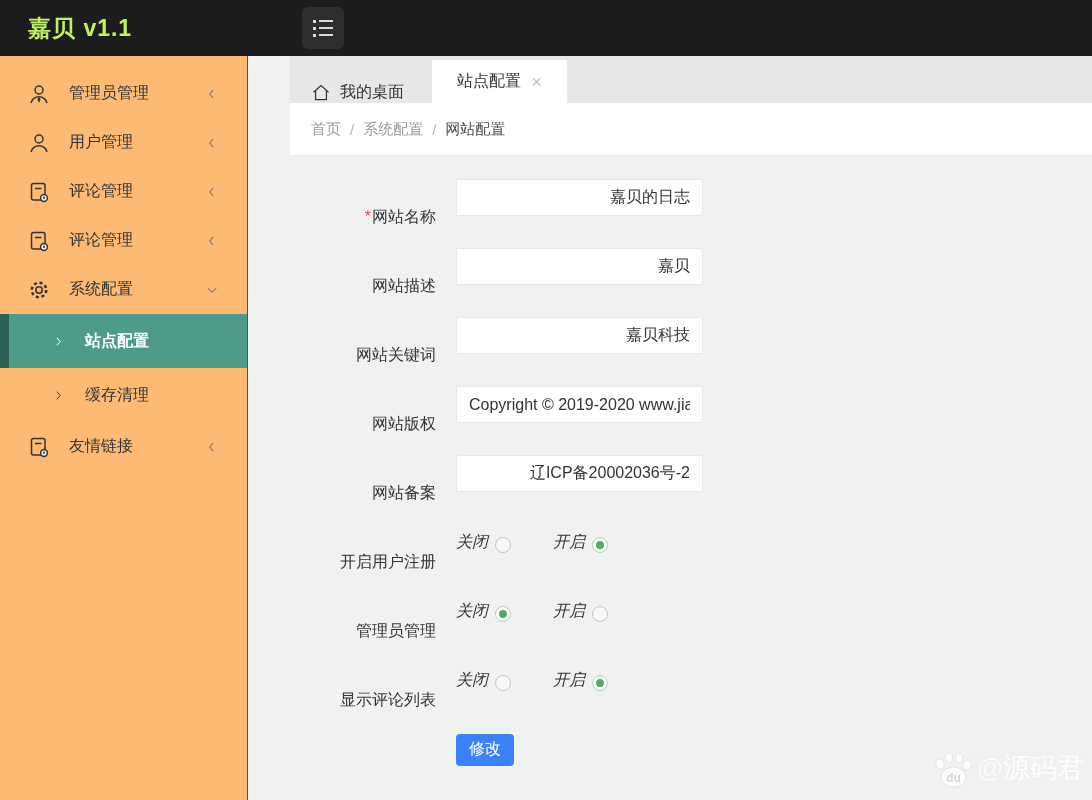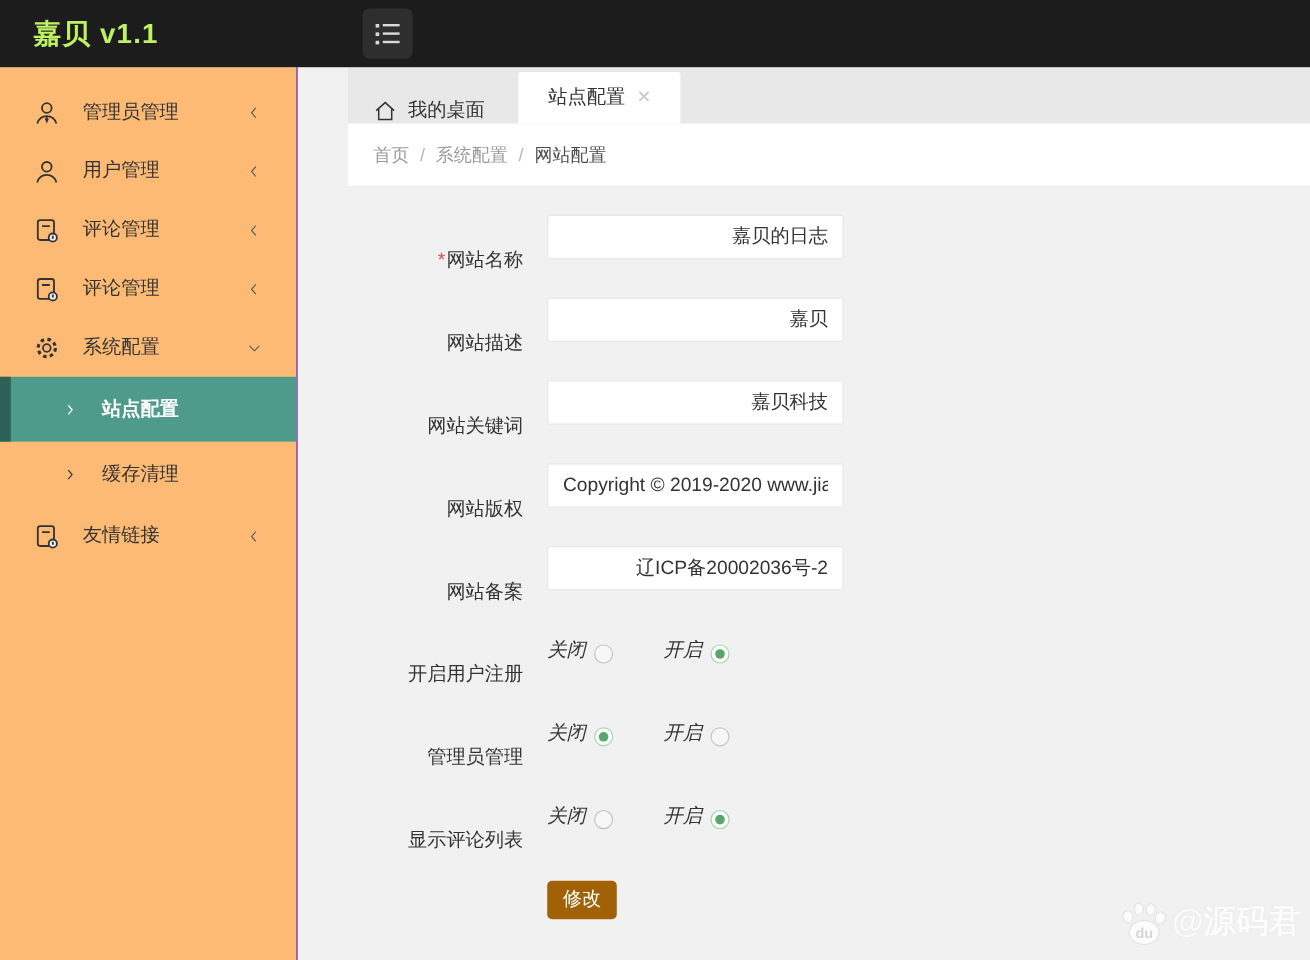--- a/index.html
+++ b/index.html
@@ -91,21 +91,21 @@
     width:16px; height:16px; border-radius:50%; margin-left:7px; margin-top:4px;
     border:1px solid #c5c5c5; background:#f7f7f7; position:relative; cursor:pointer;
   }
   .radio.on { border-color:#a5d7ae; background:#fff; }
   .radio.on::after {
     content:""; position:absolute; left:3px; top:3px; width:8px; height:8px;
     border-radius:50%; background:#57a76a;
   }
   .submit-row { margin-top:5px; }
   .submit-btn {
-    margin-left:20px; width:58px; height:32px; background:#a16207; color:#fff;
+    margin-left:20px; width:58px; height:32px; background:#3b82f6; color:#fff;
     font-size:16px; border:none; border-radius:4px; cursor:pointer; font-family:inherit;
   }
   
   .watermark {
     position:absolute; right:8px; bottom:10px; display:flex; align-items:flex-start; gap:2px;
     opacity:.92; pointer-events:none;
   }
   .watermark .wm-text {
     font-size:27px; font-weight:bold; color:#fdfdfd;
     text-shadow:0 0 1px #d8d8d8;

